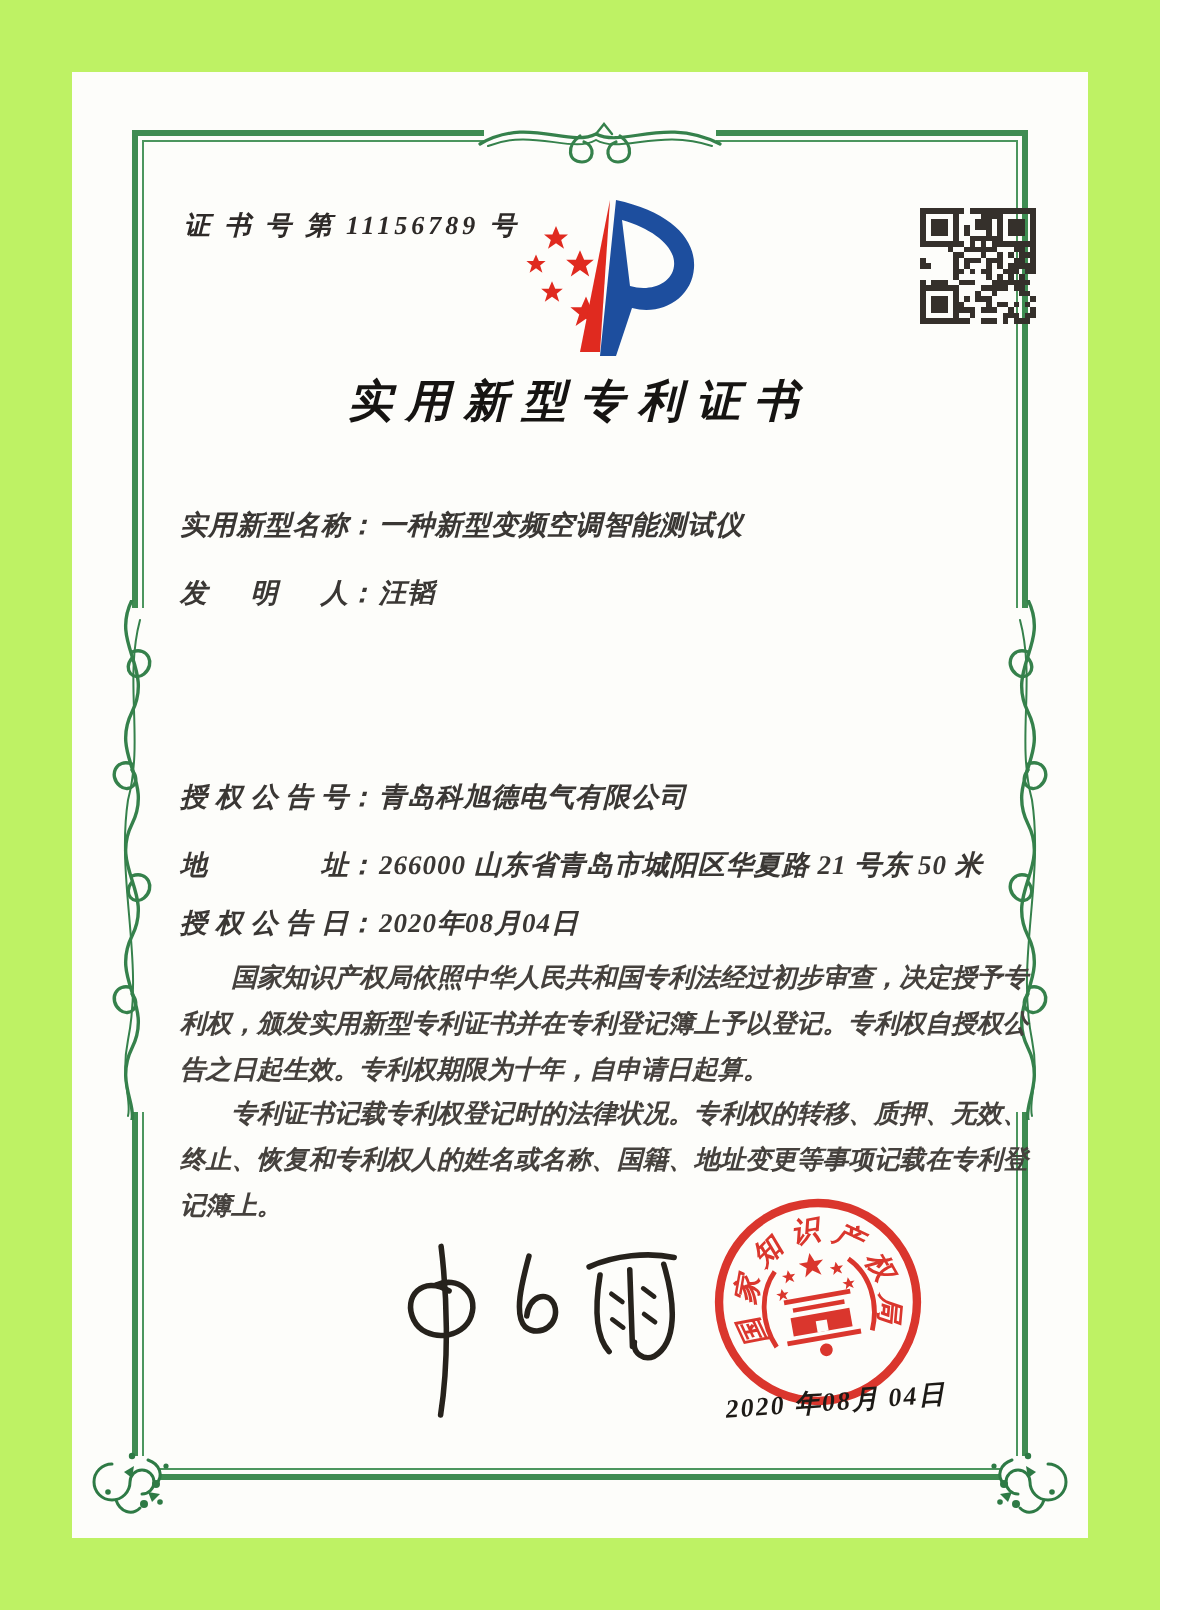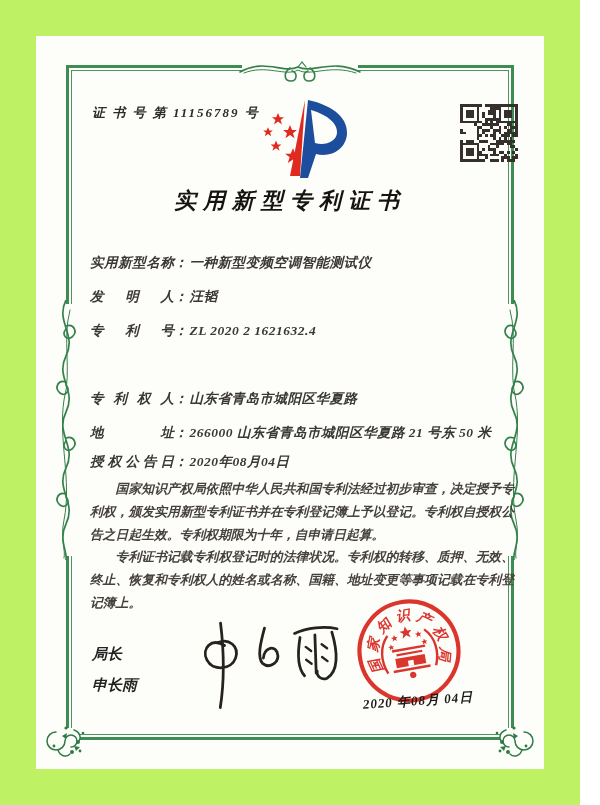--- a/index.html
+++ b/index.html
@@ -411,45 +411,38 @@
       </svg>
 
     <div class="title">实用新型专利证书</div>
 
     <div class="row row-1">
       <span class="lbl">实用新型名称</span><span class="sep">：</span><span class="val">一种新型变频空调智能测试仪</span>
     </div>
     <div class="row row-2">
       <span class="lbl">发明人</span><span class="sep">：</span><span class="val">汪韬</span>
     </div>
-    <div class="row row-3">
-      <span class="lbl">专利号</span><span class="sep">：</span><span class="val">ZL 2020 2 1621632.4</span>
-    </div>
     <div class="row row-5">
-      <span class="lbl">专利权人</span><span class="sep">：</span><span class="val">山东省青岛市城阳区华夏路</span>
+      <span class="lbl">授权公告号</span><span class="sep">：</span><span class="val">青岛科旭德电气有限公司</span>
     </div>
     <div class="row row-6">
       <span class="lbl">地址</span><span class="sep">：</span><span class="val">266000 山东省青岛市城阳区华夏路 21 号东 50 米</span>
     </div>
 
     <div class="row row-grant">
       <span>
         <span class="lbl">授权公告日</span><span class="sep">：</span><span class="val">2020年08月04日</span>
       </span>
     </div>
 
     <div class="paras">
       <p>国家知识产权局依照中华人民共和国专利法经过初步审查，决定授予专利权，颁发实用新型专利证书并在专利登记簿上予以登记。专利权自授权公告之日起生效。专利权期限为十年，自申请日起算。</p>
       <p>专利证书记载专利权登记时的法律状况。专利权的转移、质押、无效、终止、恢复和专利权人的姓名或名称、国籍、地址变更等事项记载在专利登记簿上。</p>
     </div>
 
-    <div class="officer">
-      <div>局长</div>
-      <div>申长雨</div>
-    </div>
 
     <svg class="signature" viewBox="0 0 150 90">
       <g fill="none" stroke="#26221c" stroke-width="2.6" stroke-linecap="round" stroke-linejoin="round">
         <path d="M32,28 C20,20 10,30 15,41 C20,52 38,51 42,40 C46,29 36,21 26,25"></path>
         <path d="M29,7 C31,30 31,60 26,86"></path>
         <path d="M70,13 C66,26 62,40 67,46 C74,52 84,45 81,36 C78,29 69,32 68,41"></path>
         <path d="M98,19 C110,14 126,13 138,16"></path>
         <path d="M103,23 C100,38 100,52 106,59"></path>
         <path d="M133,19 C138,38 138,56 127,62 C122,64 117,60 118,55"></path>
         <path d="M117,21 L117,57"></path>

